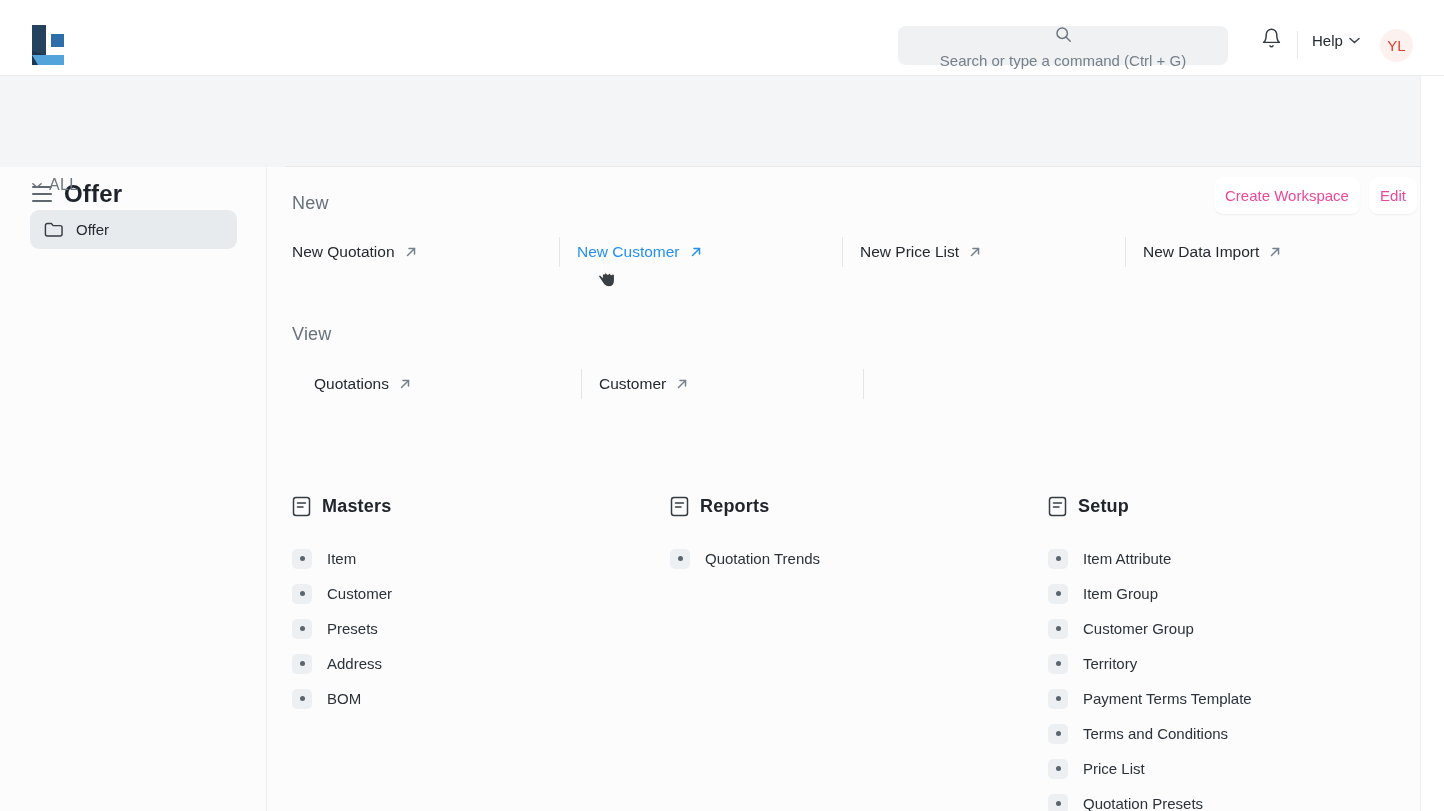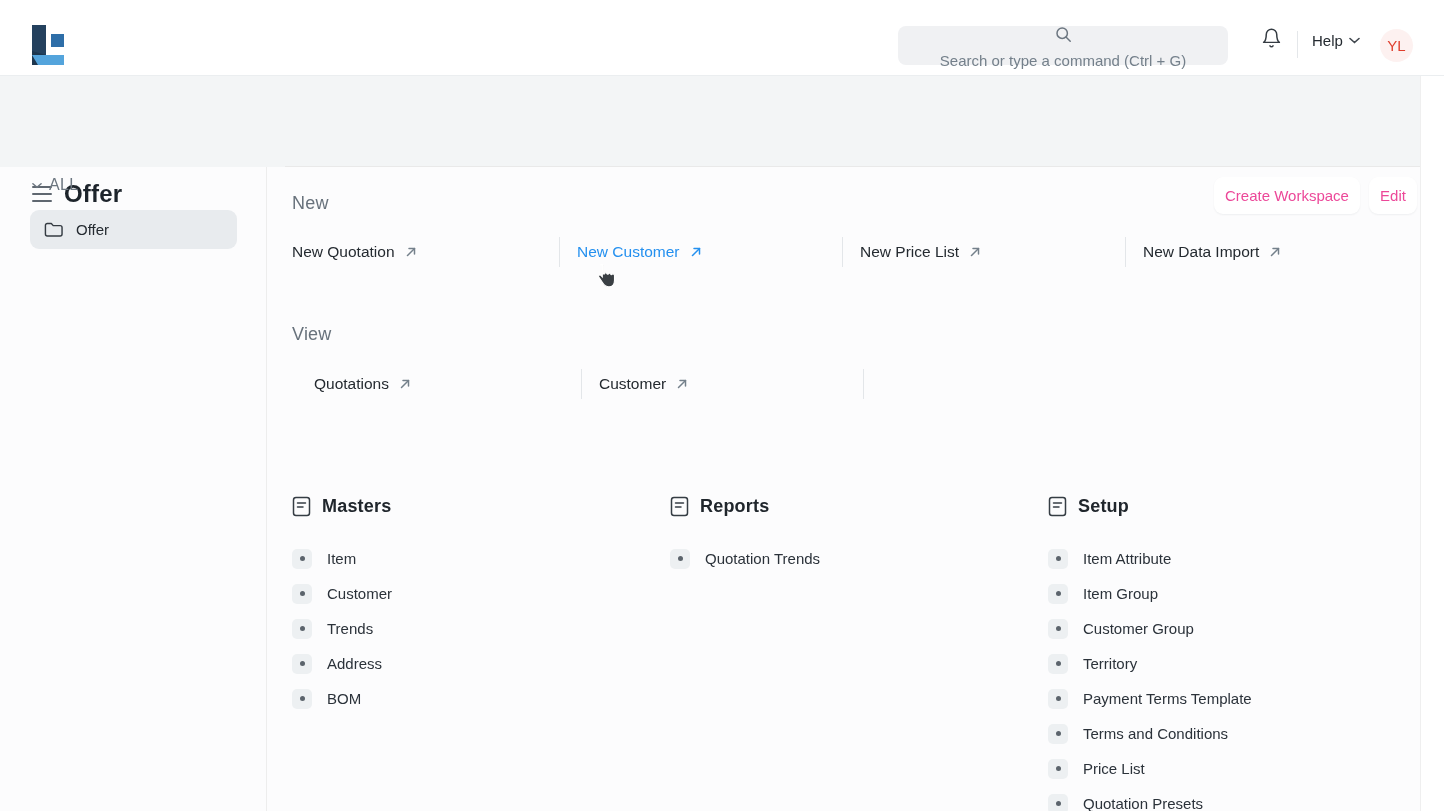--- a/index.html
+++ b/index.html
@@ -265,21 +265,21 @@
       <div class="card-item">
           <span class="bullet"></span>
           <span class="lbl">Item</span>
         </div>
       <div class="card-item">
           <span class="bullet"></span>
           <span class="lbl">Customer</span>
         </div>
       <div class="card-item">
           <span class="bullet"></span>
-          <span class="lbl">Trends</span>
+          <span class="lbl">Presets</span>
         </div>
       <div class="card-item">
           <span class="bullet"></span>
           <span class="lbl">Address</span>
         </div>
       <div class="card-item">
           <span class="bullet"></span>
           <span class="lbl">BOM</span>
         </div>
     </div>

